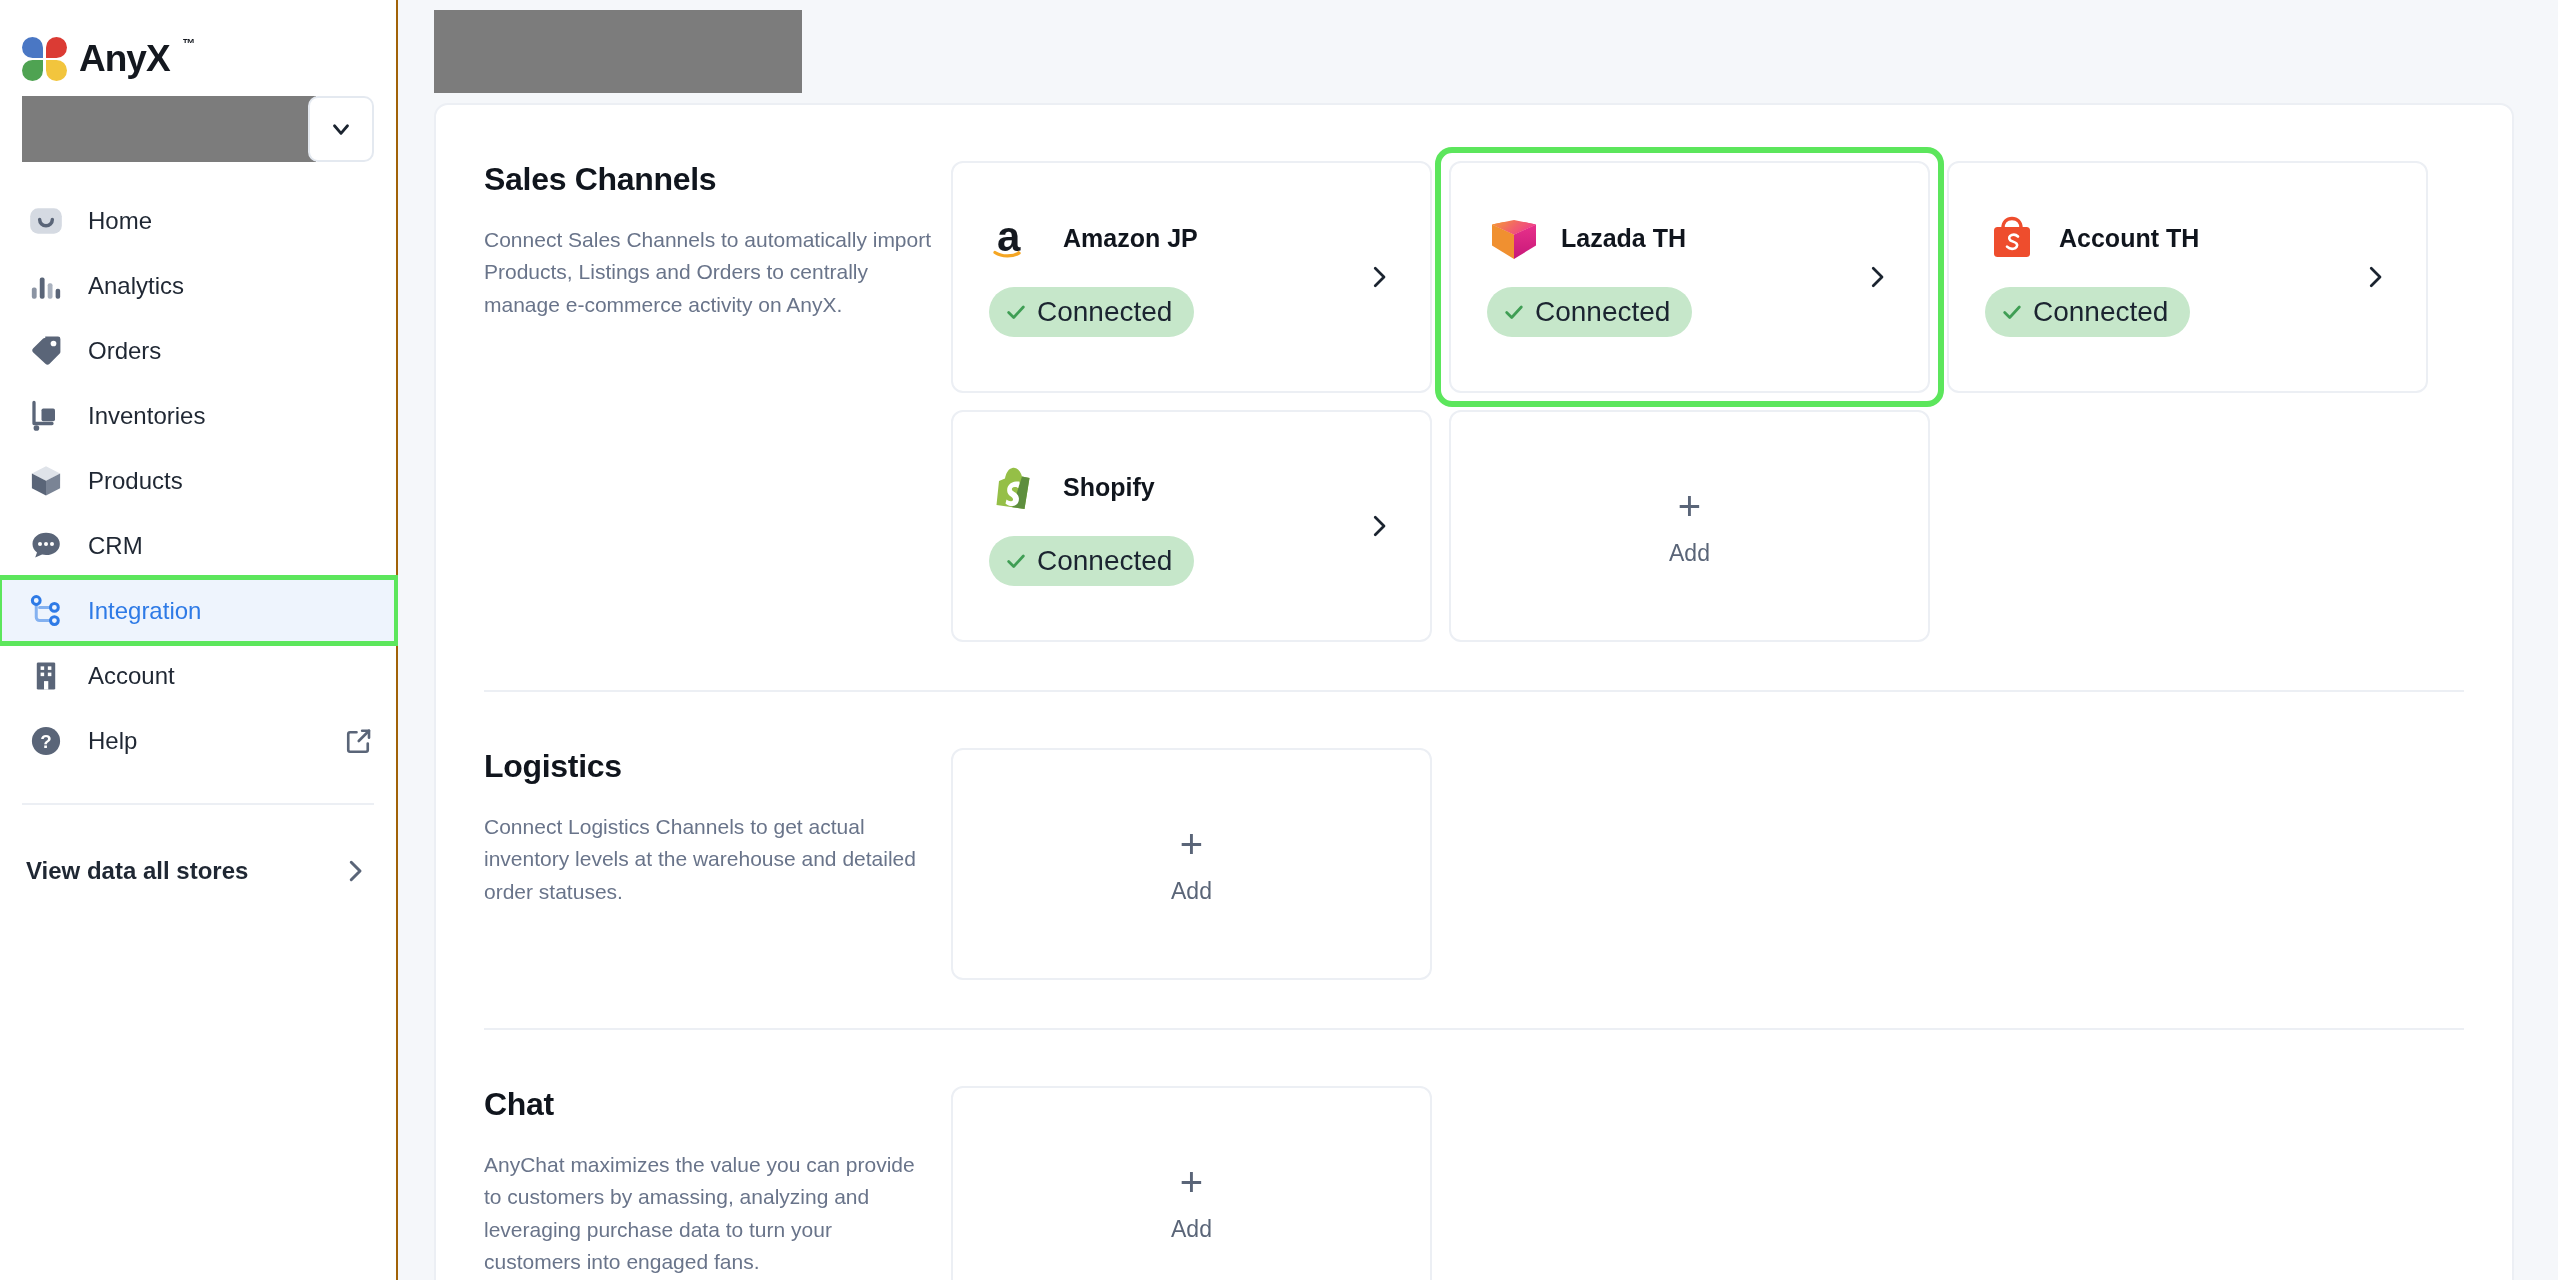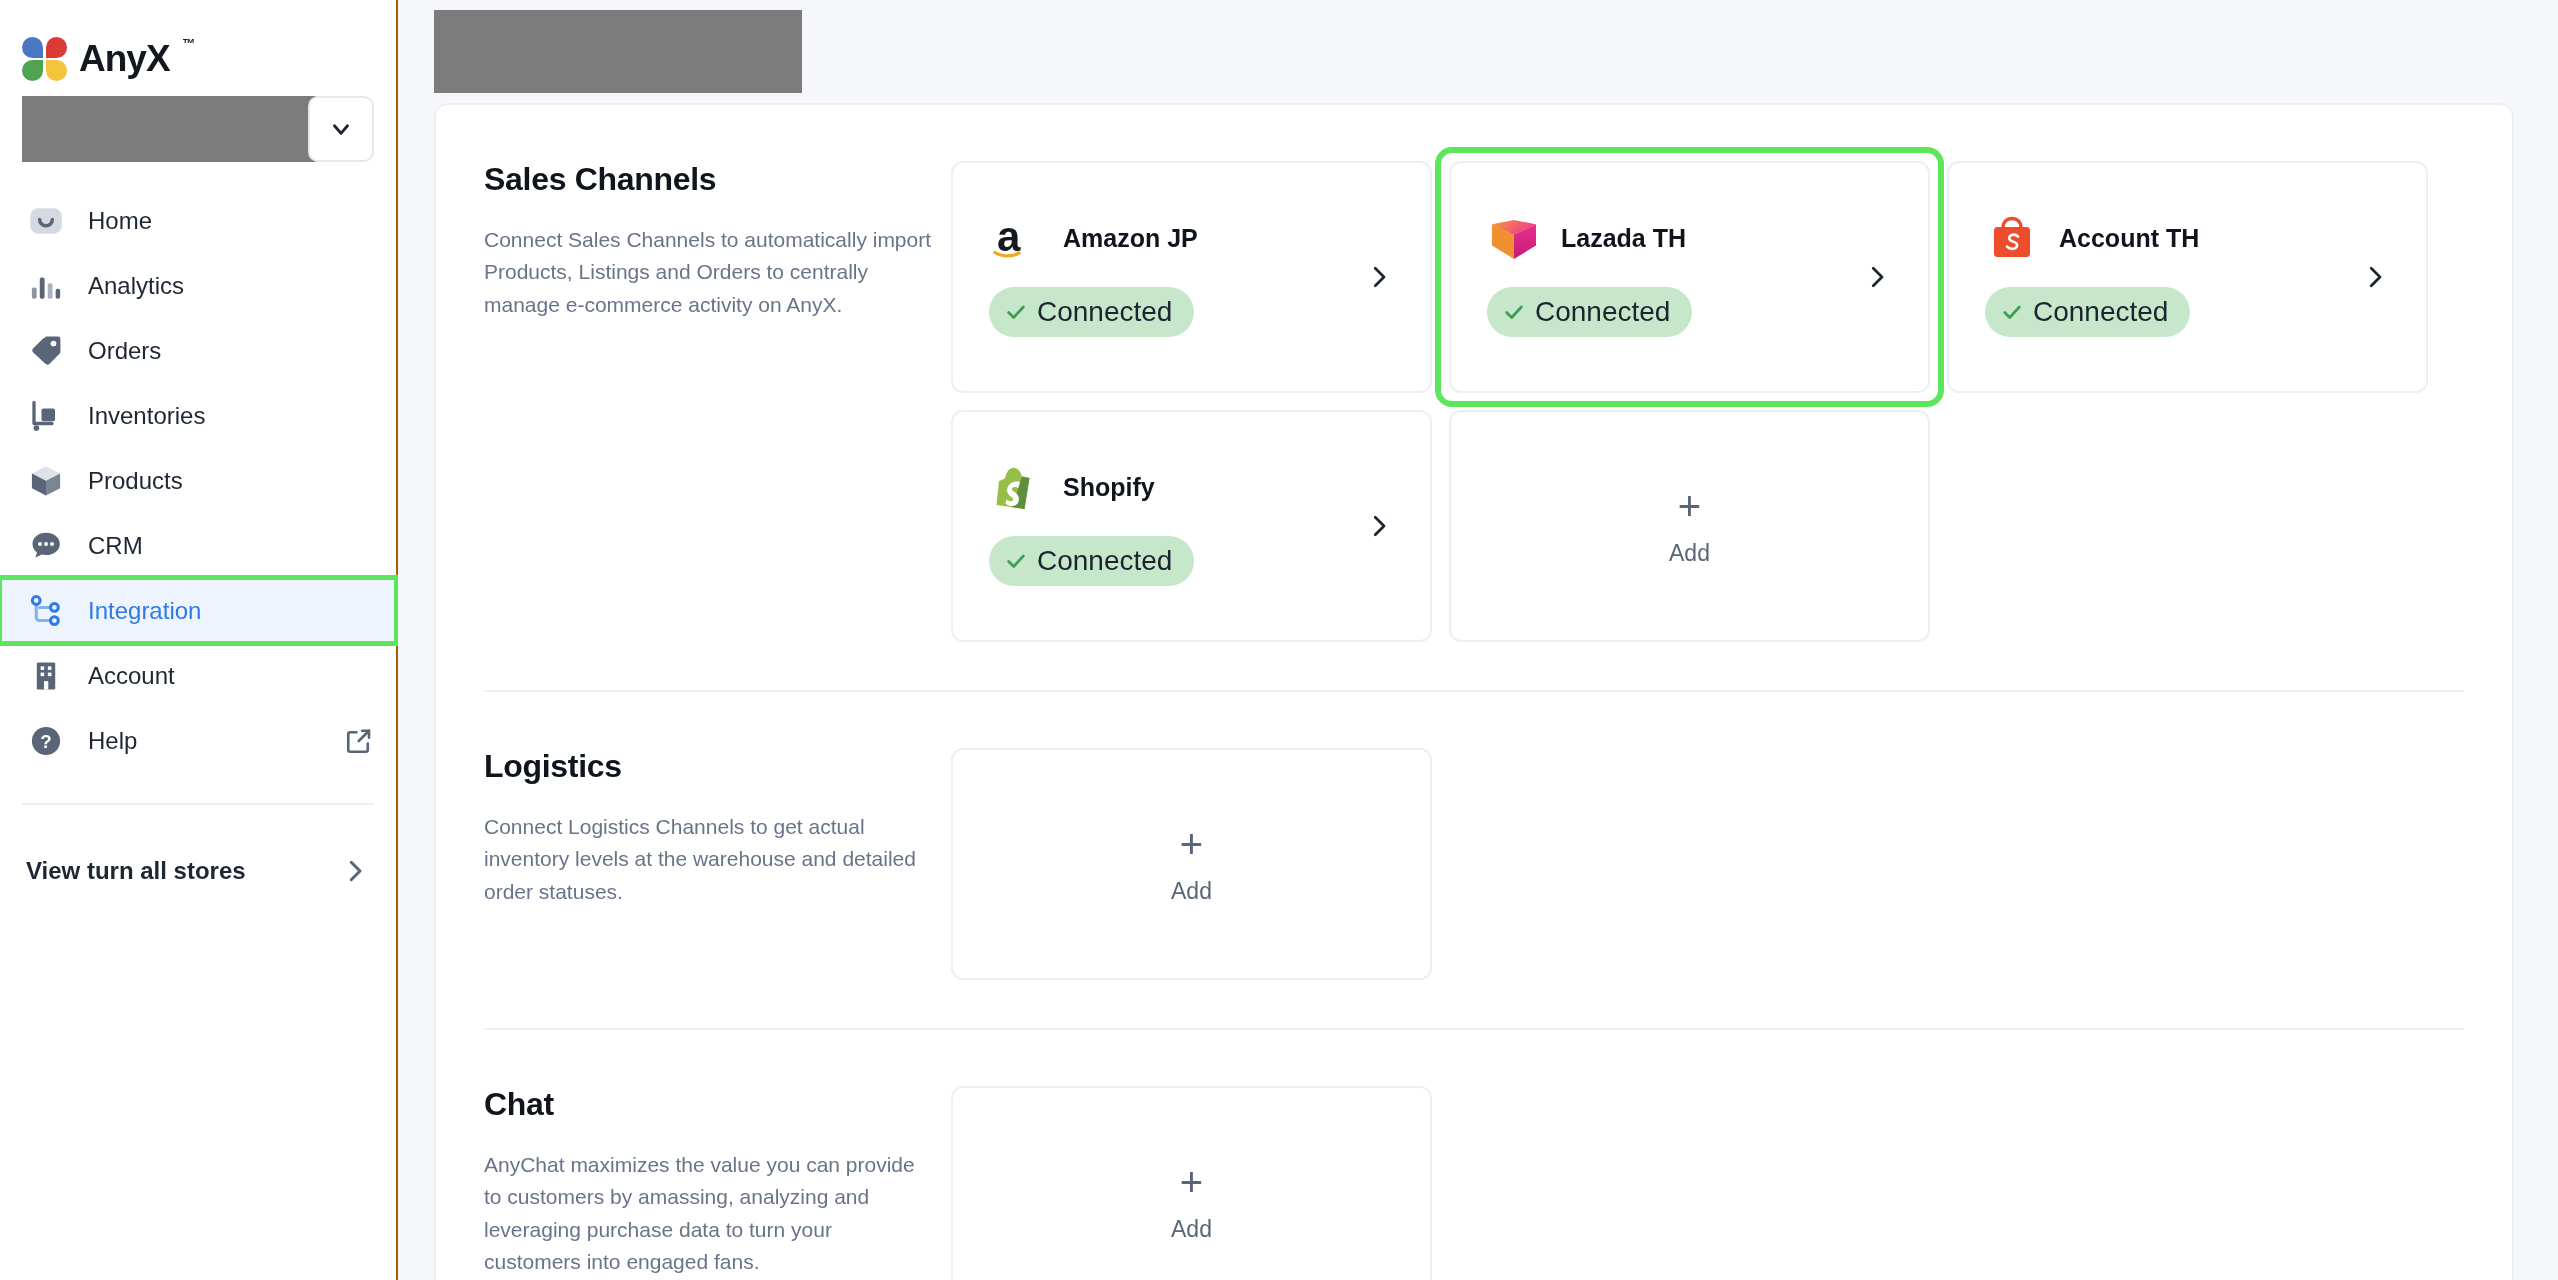--- a/index.html
+++ b/index.html
@@ -245,21 +245,21 @@
               <path d="M19 14v5.2a1.4 1.4 0 0 1-1.4 1.4H4.8a1.4 1.4 0 0 1-1.4-1.4V6.4A1.4 1.4 0 0 1 4.8 5H10"></path>
             </svg>
         </span>
       </div>
 
     </nav>
 
     <div class="side-divider"></div>
 
     <div class="view-all">
-      <span>View turn all stores</span>
+      <span>View data all stores</span>
       <span class="chev">
         <svg width="30" height="30" viewBox="0 0 24 24" fill="none" stroke="#5a6578" stroke-width="2.4" stroke-linecap="round" stroke-linejoin="round">
             <polyline points="9 5 16 12 9 19"></polyline>
           </svg>
       </span>
     </div>
 
   </aside>
 
   <main class="main">

